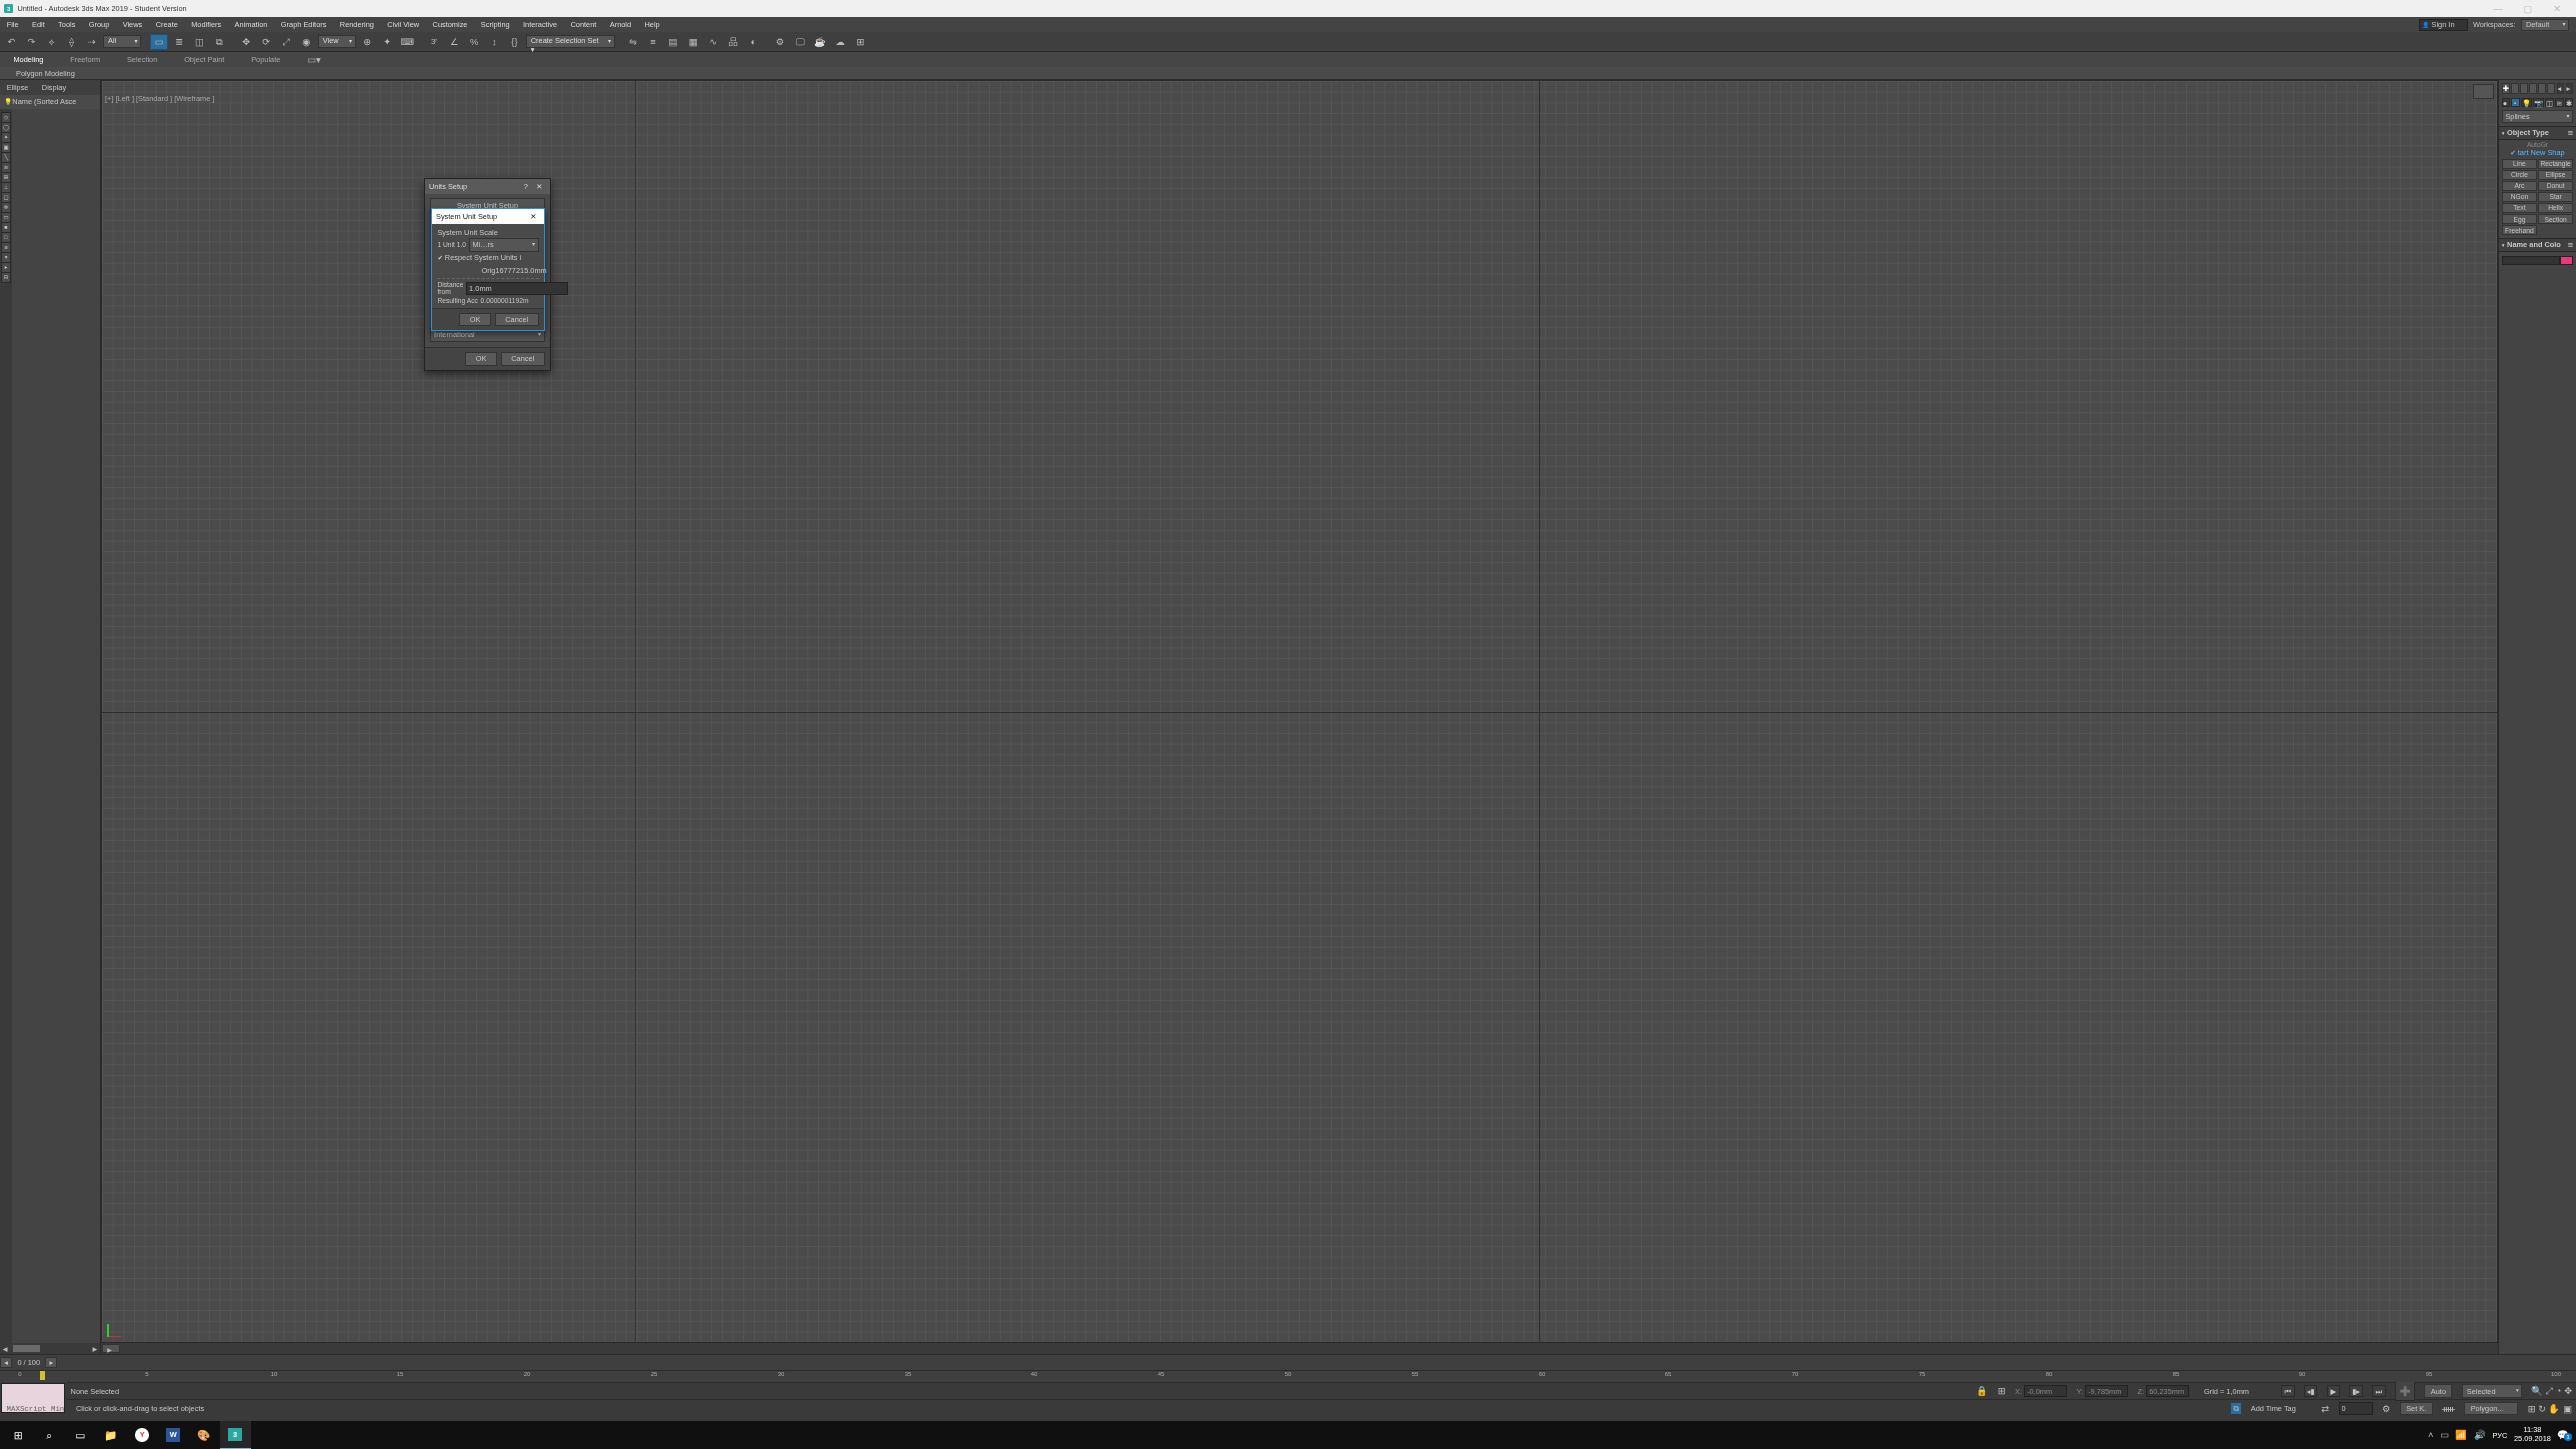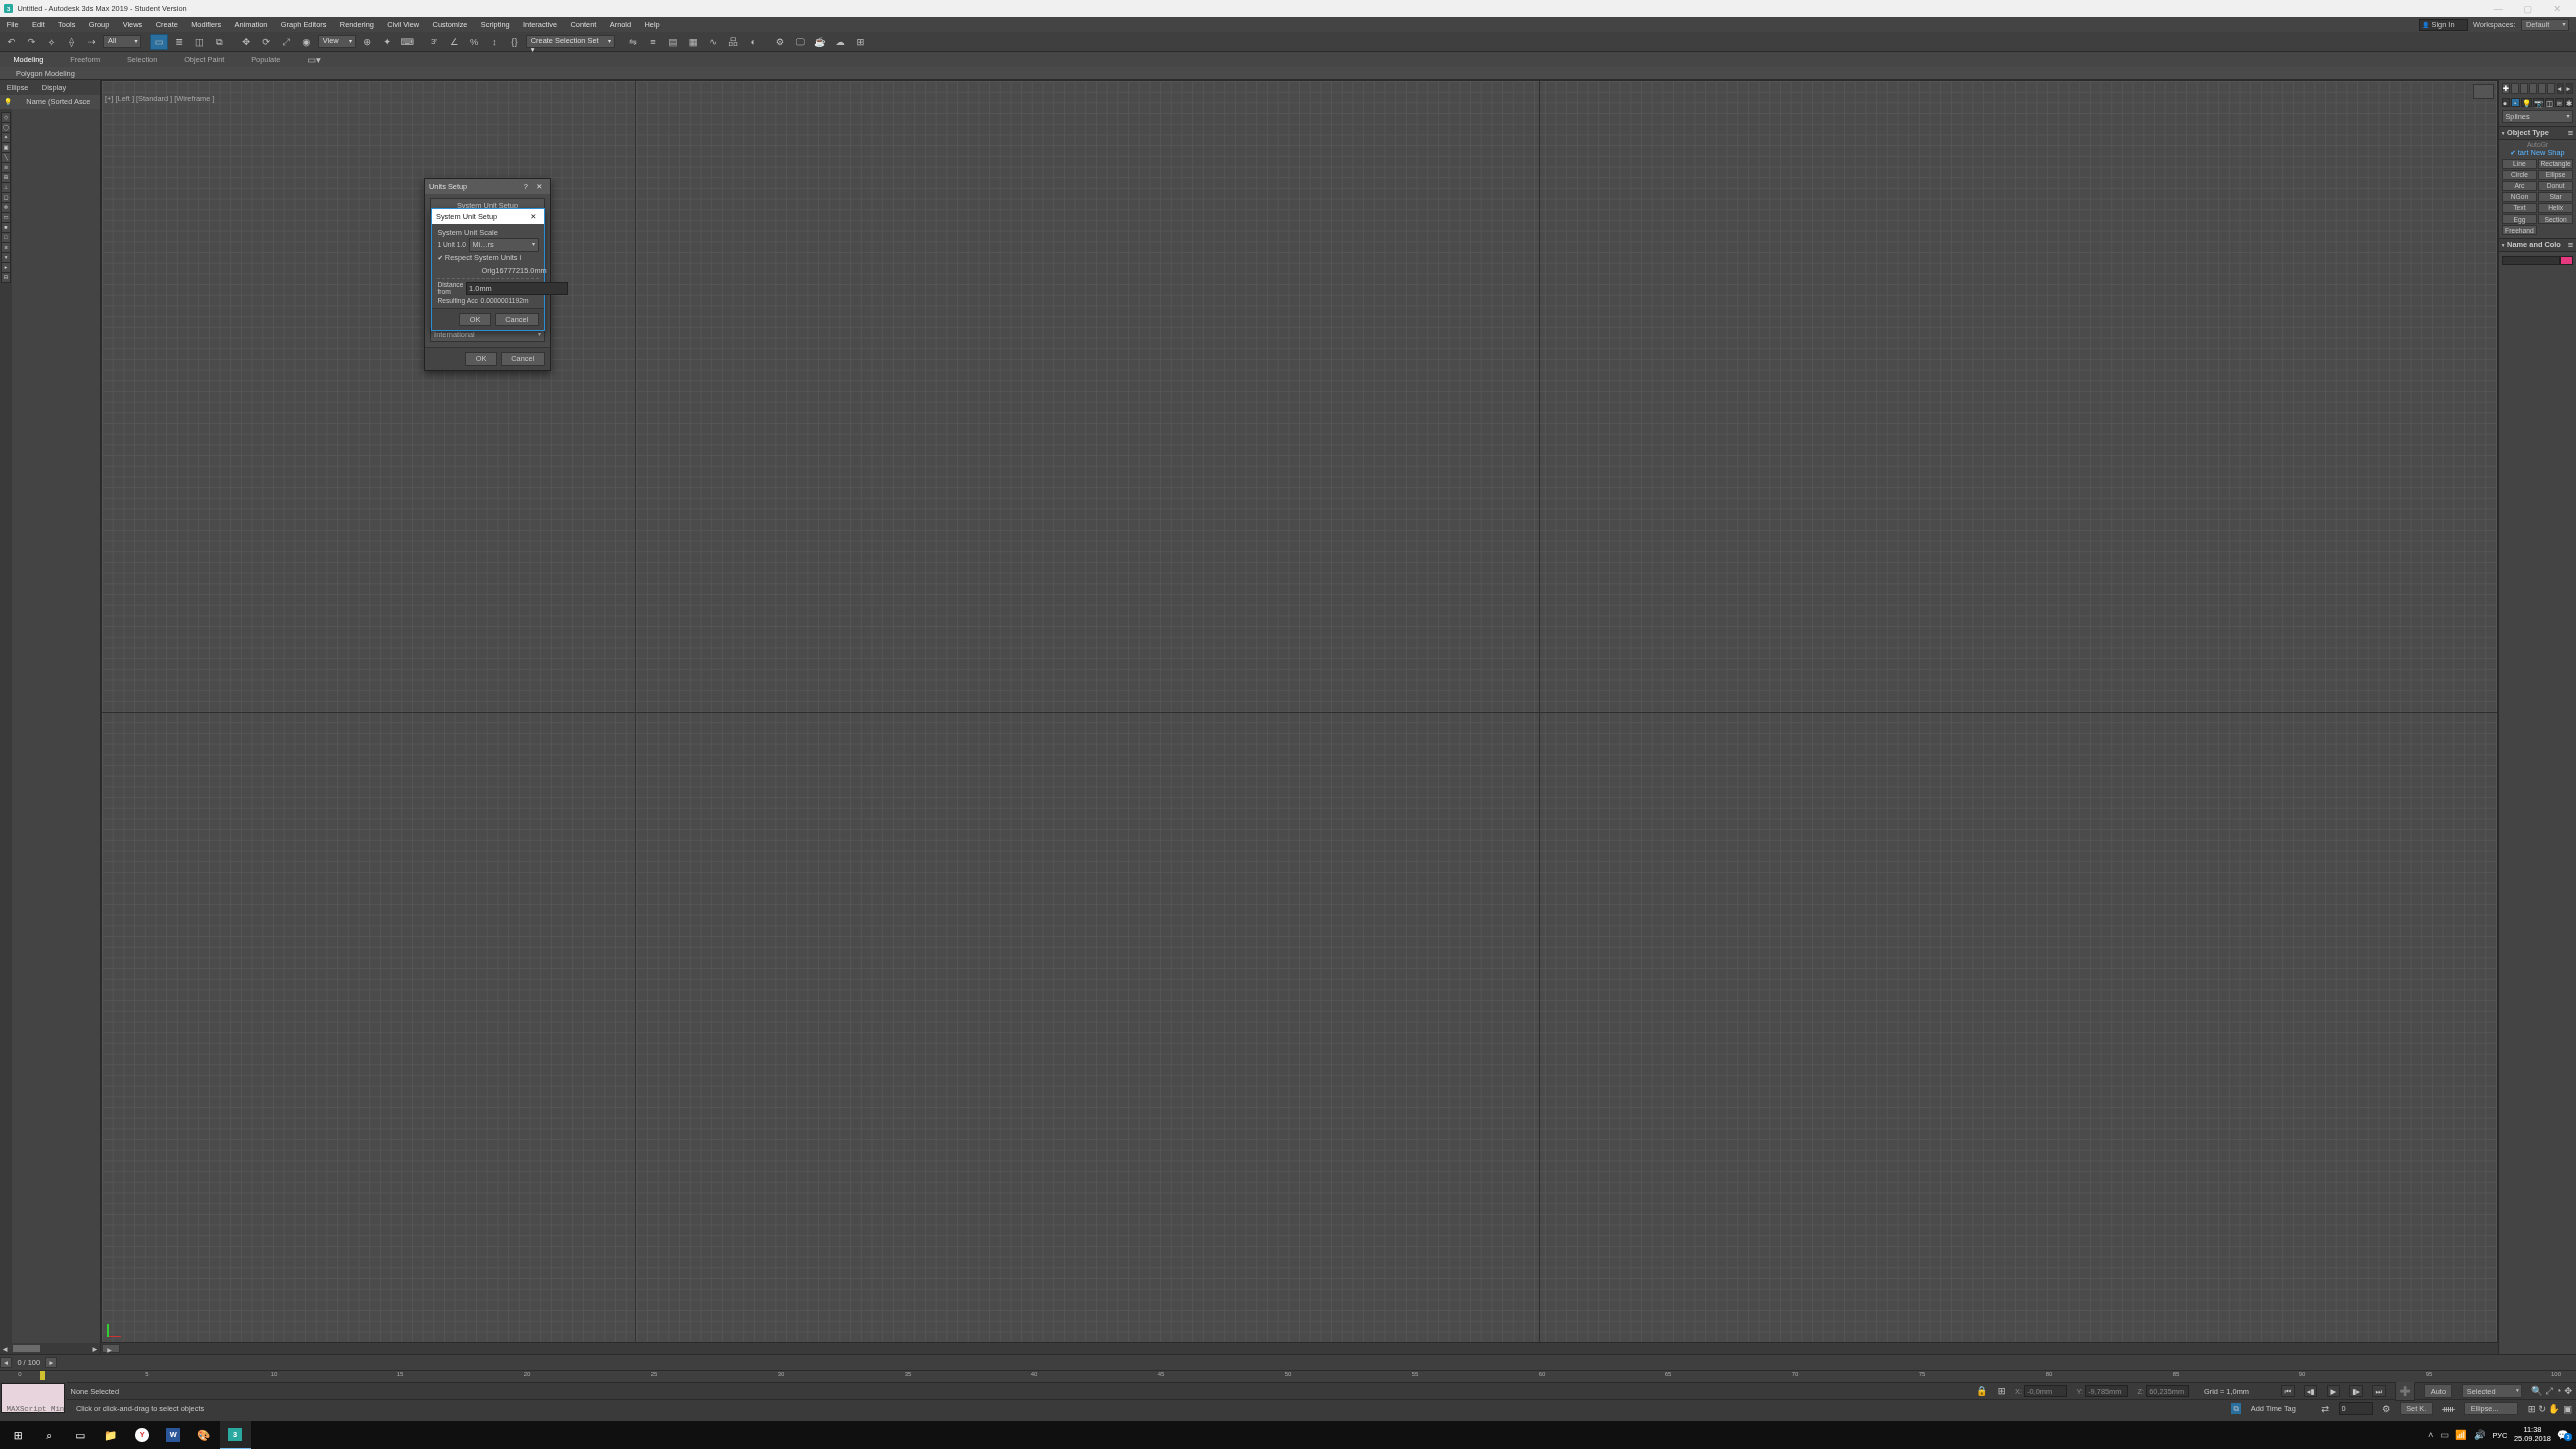--- a/index.html
+++ b/index.html
@@ -32,21 +32,21 @@
 .ribbon-tabs { background:#464646; height:14.8px; display:flex; align-items:stretch;}
 .rtab { padding:0 13.4px; display:flex; align-items:center; color:#aaa;}
 .rtab.active { color:#fff;}
 .subbar { background:#4a4a4a; height:13.4px; padding:0 16px; display:flex; align-items:center; border-bottom:0.7px solid #2a2a2a;}
 
 
 .main { display:flex; height: calc(100% - 17.4px - 14.8px - 20px - 14.8px - 13.4px - 16px - 51px - 28px); }
 .leftcol { width:101px; background:#444; border-right:0.7px solid #2a2a2a; display:flex; flex-direction:column;}
 .lefttabs { display:flex; background:#3f3f3f;}
 .lefttabs div{ padding:2.7px 6.7px;}
-.leftlist-head { background:#4a4a4a; padding:2.7px 4px; display:flex; align-items:center; gap:14px;}
+.leftlist-head { background:#4a4a4a; padding:2.7px 4px; display:flex; align-items:center; gap:0;}
 .lefticons { width:12px; background:#3a3a3a; display:flex; flex-direction:column; align-items:center; padding-top:2.7px; gap:0;}
 .lefticons .li { width:10.7px; height:10.7px; margin-bottom:-0.7px; border:0.7px solid #2a2a2a; background:#4a4a4a; display:flex; align-items:center; justify-content:center; font-size:5.4px;}
 .leftbody { flex:1; display:flex; }
 .leftfill { flex:1; background:#444;}
 .leftscroll { height:10.7px; background:#3a3a3a; display:flex; align-items:center;}
 .leftscroll .thumb{ width:27px; height:6.7px; background:#6a6a6a; margin-left:2.7px;}
 
 .viewport-wrap { flex:1; position:relative; display:flex; flex-direction:column;}
 .vp-label { position:absolute; top:14px; left:4px; color:#aaa; z-index:2;}
 .viewport {
@@ -465,21 +465,21 @@
       <span>Click or click-and-drag to select objects</span>
       <span style="flex:1"></span>
       <span style="background:#2a6f9e;padding:1.3px 2.7px;">⧉</span>
       <span>Add Time Tag</span>
       <span style="width:6.7px;"></span>
       <span class="glyph">⇄</span>
       <input class="dlg-field" style="width: 34px;" value="0">
       <span class="glyph">⚙</span>
       <div class="btn-sm">Set K.</div>
       <span class="glyph">ᚔ</span>
-      <div class="btn-sm" style="width:54px;">Ellipse...</div>
+      <div class="btn-sm" style="width:54px;">Polygon...</div>
       <div class="right-cluster">
         <span class="glyph">⊞</span>
         <span class="glyph">↻</span>
         <span class="glyph">✋</span>
         <span class="glyph">▣</span>
       </div>
     </div>
   </div>
 </div>
 

